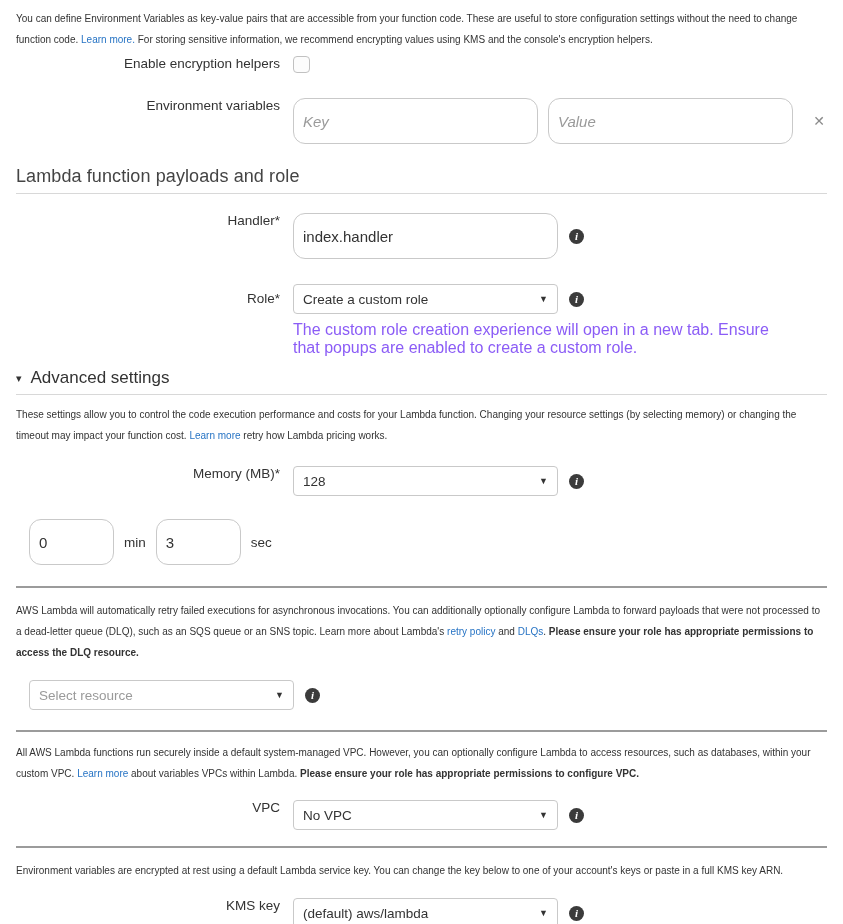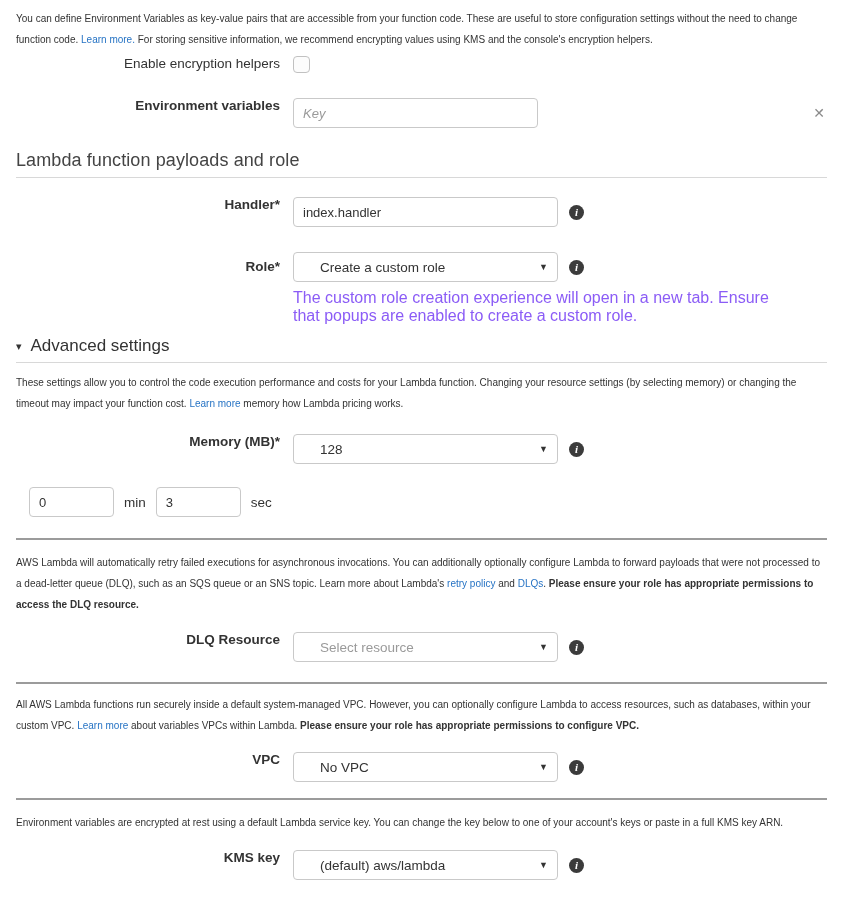--- a/index.html
+++ b/index.html
@@ -13,52 +13,52 @@
 
   p.para { font-size: 10px; line-height: 21px; color: #333; }
   p.para a, span.link { color: #2673c4; text-decoration: none; cursor: pointer; }
   .bold { font-weight: bold; }
 
   .form-row { display: flex; align-items: flex-start; }
   .label-col {
     width: 264px;
     text-align: right;
     font-size: 13.5px;
-    font-weight: bold;
+    font-weight: normal;
     color: #333;
     flex: 0 0 264px;
   }
   .ctl-gap { margin-left: 13px; display: flex; align-items: center; }
 
   .text-input {
-    height: 30px;
+    height: 46px;
     border: 1px solid #c9c9c9;
-    border-radius: 4px;
+    border-radius: 12px;
     padding: 0 9px;
-    font-size: 13px;
+    font-size: 15px;
     color: #333;
     font-family: "Liberation Sans", "DejaVu Sans", sans-serif;
     background: #fff;
     outline: none;
   }
   .text-input::placeholder { color: #9a9a9a; font-style: italic; }
   .w265 { width: 265px; }
   .w245 { width: 245px; }
   .w85 { width: 85px; }
 
   .select {
     position: relative;
     width: 265px;
     height: 30px;
     border: 1px solid #c9c9c9;
     border-radius: 4px;
     background: #fff;
     display: flex;
     align-items: center;
-    padding: 0 24px 0 26px;
+    padding: 0 24px 0 9px;
     font-size: 13.5px;
     color: #333;
     cursor: pointer;
   }
   .select .placeholder { color: #9a9a9a; }
   .select .caret {
     position: absolute;
     right: 9px; top: 50%;
     transform: translateY(-52%);
     font-size: 9px;
@@ -160,20 +160,21 @@
     <div class="label-col" style="font-weight:400;">Enable encryption helpers</div>
     <div class="ctl-gap">
       <span class="checkbox"></span>
     </div>
   </div>
 
   <div class="form-row row-env">
     <div class="label-col">Environment variables</div>
     <div class="ctl-gap" style="flex:1;">
       <input class="text-input w245" type="text" placeholder="Key" style="">
+      <input class="text-input w245" type="text" style="margin-left: 10px;" placeholder="Value">
       <span class="remove-icon">✕</span>
     </div>
   </div>
 
   <h2 class="section-title mt-sec-title">Lambda function payloads and role</h2>
   <hr class="title-rule">
 
   <div class="form-row row-handler">
     <div class="label-col">Handler*</div>
     <div class="ctl-gap">
@@ -196,21 +197,21 @@
     </div>
   </div>
 
   <div class="adv-title mt-adv">
     <span class="tri">▾</span>
     <span class="adv-text">Advanced settings</span>
   </div>
   <hr class="title-rule">
 
   <p class="para mt-adv-p">
-    <span>These settings allow you to control the code execution performance and costs for your Lambda function. Changing your resource settings (by selecting memory) or changing the timeout may impact your function cost. </span><span class="link">Learn more</span><span> memory how Lambda pricing works.</span>
+    <span>These settings allow you to control the code execution performance and costs for your Lambda function. Changing your resource settings (by selecting memory) or changing the timeout may impact your function cost. </span><span class="link">Learn more</span><span> retry how Lambda pricing works.</span>
   </p>
 
   <div class="form-row row-memory">
     <div class="label-col">Memory (MB)*</div>
     <div class="ctl-gap">
       <div class="select">
         <span>128</span>
         <span class="caret">▼</span>
       </div>
       <span class="info-icon">i</span>
@@ -226,21 +227,20 @@
     </div>
   </div>
 
   <hr class="divider mt-div1">
 
   <p class="para mt-dlq-p">
     <span>AWS Lambda will automatically retry failed executions for asynchronous invocations. You can additionally optionally configure Lambda to forward payloads that were not processed to a dead-letter queue (DLQ), such as an SQS queue or an SNS topic. Learn more about Lambda's </span><span class="link">retry policy</span><span> and </span><span class="link">DLQs</span><span>. </span><span class="bold">Please ensure your role has appropriate permissions to access the DLQ resource.</span>
   </p>
 
   <div class="form-row row-dlq">
-    <div class="label-col">DLQ Resource</div>
     <div class="ctl-gap">
       <div class="select">
         <span class="placeholder">Select resource</span>
         <span class="caret">▼</span>
       </div>
       <span class="info-icon">i</span>
     </div>
   </div>
 
   <hr class="divider mt-div2">

